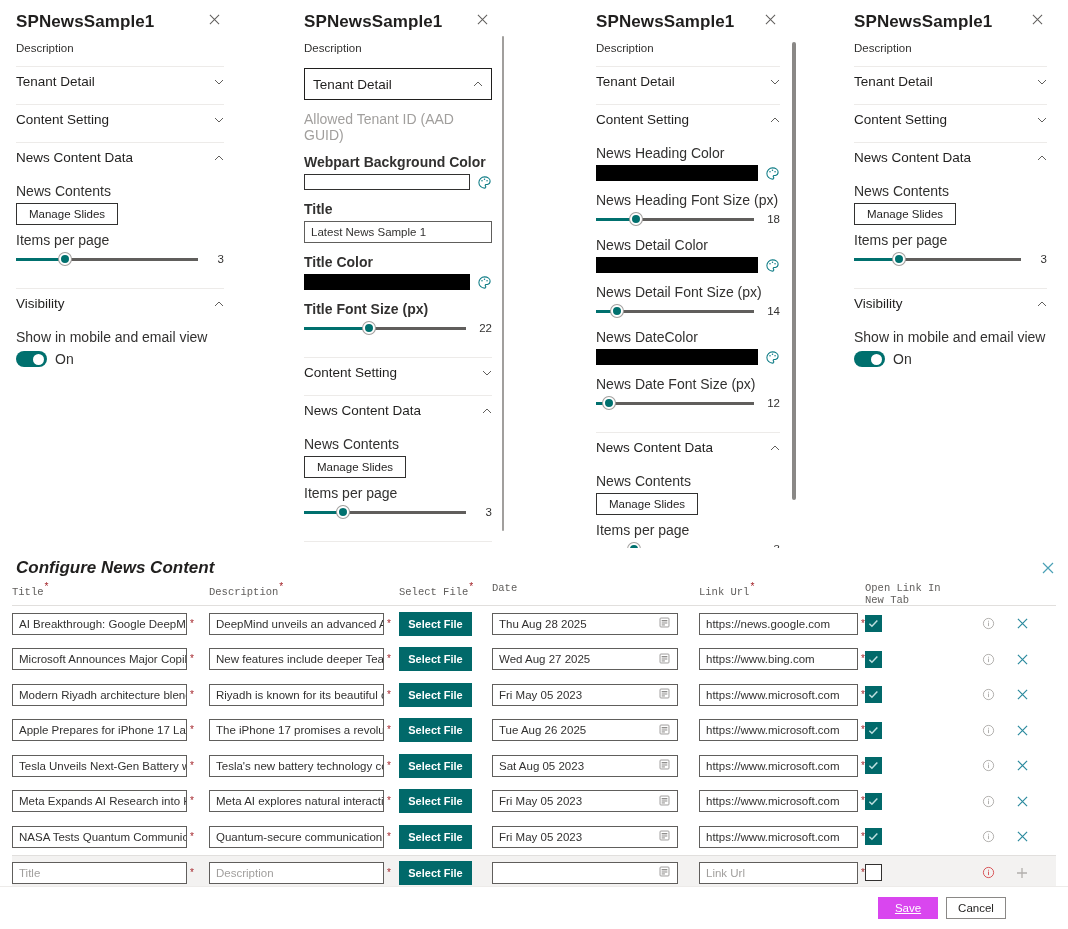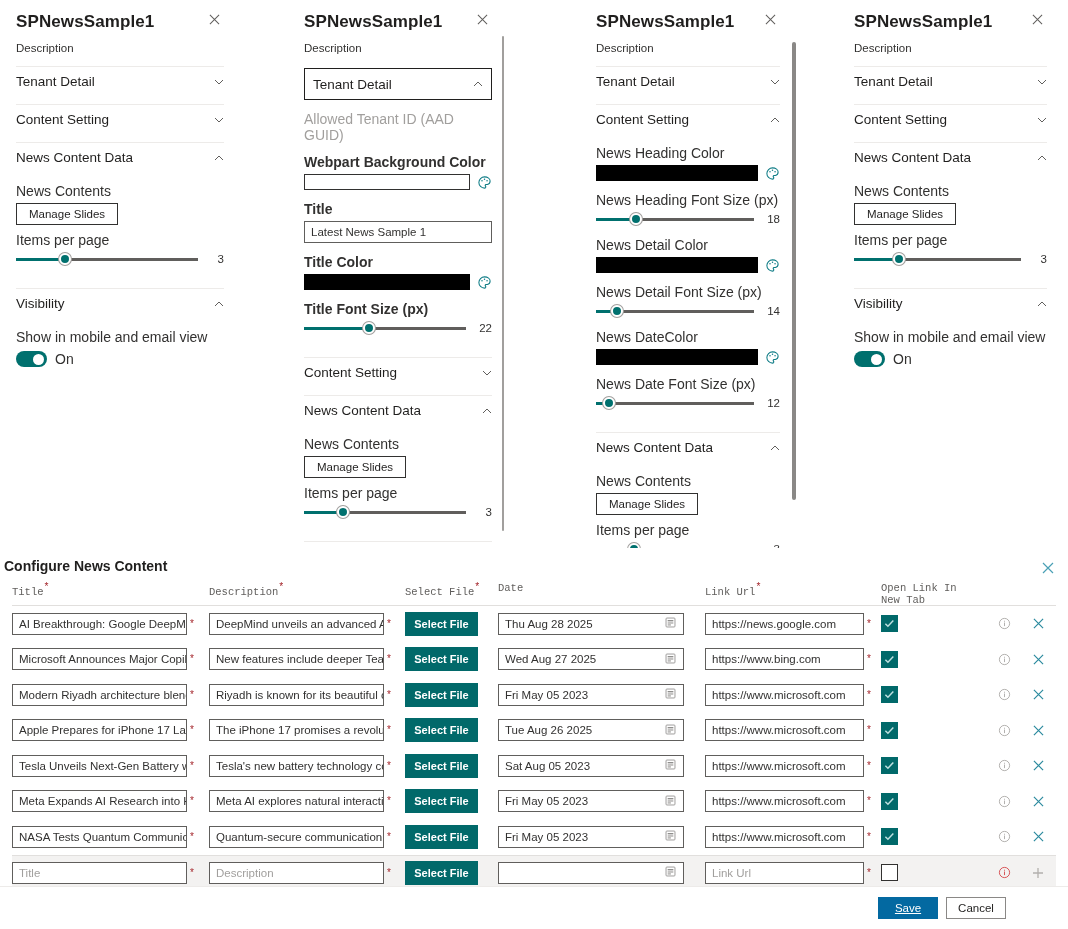--- a/index.html
+++ b/index.html
@@ -94,43 +94,43 @@
   .toggle-label { font-size: 14px; color: #323130; text-align: right; }
 
   .pane-scroll {
     position: absolute; width: 4px; background: #8a8886; border-radius: 2px;
   }
   .pane-scroll.thin { width: 2px; background: #a19f9d; }
 
   
   .dialog { position: absolute; left: 0; top: 548px; width: 1068px; height: 381px; background: #fff; }
   .dlg-title {
-    position: absolute; left: 4px; top: 10px;
-    font-size: 14px; font-weight: 600; color: #201f1e;
+    position: absolute; left: 16px; top: 10px;
+    font-size: 17px; font-weight: 600; color: #201f1e; font-style: italic;
   }
   .dlg-close {
     position: absolute; right: 10px; top: 10px; width: 20px; height: 20px;
     display: flex; align-items: center; justify-content: center; cursor: pointer;
   }
 
   .grid { position: absolute; left: 12px; top: 34px; width: 1044px; }
   .hdr { display: flex; border-bottom: 1px solid #e1dfdd; height: 24px; align-items: flex-start; font-family: Liberation Mono, monospace; }
   .hdr div { font-size: 10.5px; color: #605e5c; }
   .req { color: #a4262c; font-size: 10px; }
   .star-sm { color: #a4262c; font-size: 10px; line-height: 1; }
 
   .row { display: flex; align-items: center; height: 35.5px; }
   .row.newrow { background: #f3f2f1; border-top: 1px solid #e1dfdd; }
 
   .c-title  { width: 182px; flex: 0 0 182px; }
   .c-desc   { width: 182px; flex: 0 0 182px; margin-left: 15px; }
-  .c-file   { width: 80px;  flex: 0 0 80px;  margin-left: 14px; }
+  .c-file   { width: 80px;  flex: 0 0 80px;  margin-left: 8px; }
   .c-date   { width: 186px; flex: 0 0 186px; margin-left: 13px; }
   .c-url    { width: 166px; flex: 0 0 166px; margin-left: 21px; }
-  .c-chk    { width: 100px; flex: 0 0 100px; margin-left: 10px; }
+  .c-chk    { width: 100px; flex: 0 0 100px; }
   .c-info   { width: 34px;  flex: 0 0 34px; margin-left: 6px; display:flex; justify-content:center;}
   .c-act    { width: 34px;  flex: 0 0 34px; display:flex; justify-content:center;}
 
   .cellwrap { display: flex; align-items: center; }
   .inp {
     height: 22px; border: 1px solid #605e5c; background: #fff;
     font-size: 11.5px; color: #323130; padding: 0 6px; width: 100%;
     display: flex; align-items: center; overflow: hidden; white-space: nowrap;
   }
   .inp.placeholder { color: #a19f9d; }
@@ -149,21 +149,21 @@
   .chk.on { background: #01696a; border-color: #01696a; }
 
   .icon-btn { cursor: pointer; display: flex; align-items: center; justify-content: center; }
 
   .dlg-footer {
     position: absolute; left: 0; right: 0; top: 338px; height: 43px;
     border-top: 1px solid #edebe9; background: #fff;
   }
   .btn-save {
     position: absolute; right: 60px; top: 10px; width: 60px; height: 22px;
-    background: #0369a1; color: #fff; font-size: 11.5px; border: none;
+    background: #d946ef; color: #fff; font-size: 11.5px; border: none;
     display: flex; align-items: center; justify-content: center; cursor: pointer; text-decoration: underline;
   }
   .btn-cancel {
     position: absolute; right: -8px; top: 10px; width: 60px; height: 22px;
     background: #fff; color: #201f1e; font-size: 11.5px; border: 1px solid #8a8886;
     display: flex; align-items: center; justify-content: center; cursor: pointer;
   }
   .footer-btns { position: absolute; right: 70px; top: 0; }
 </style>
 </head>

